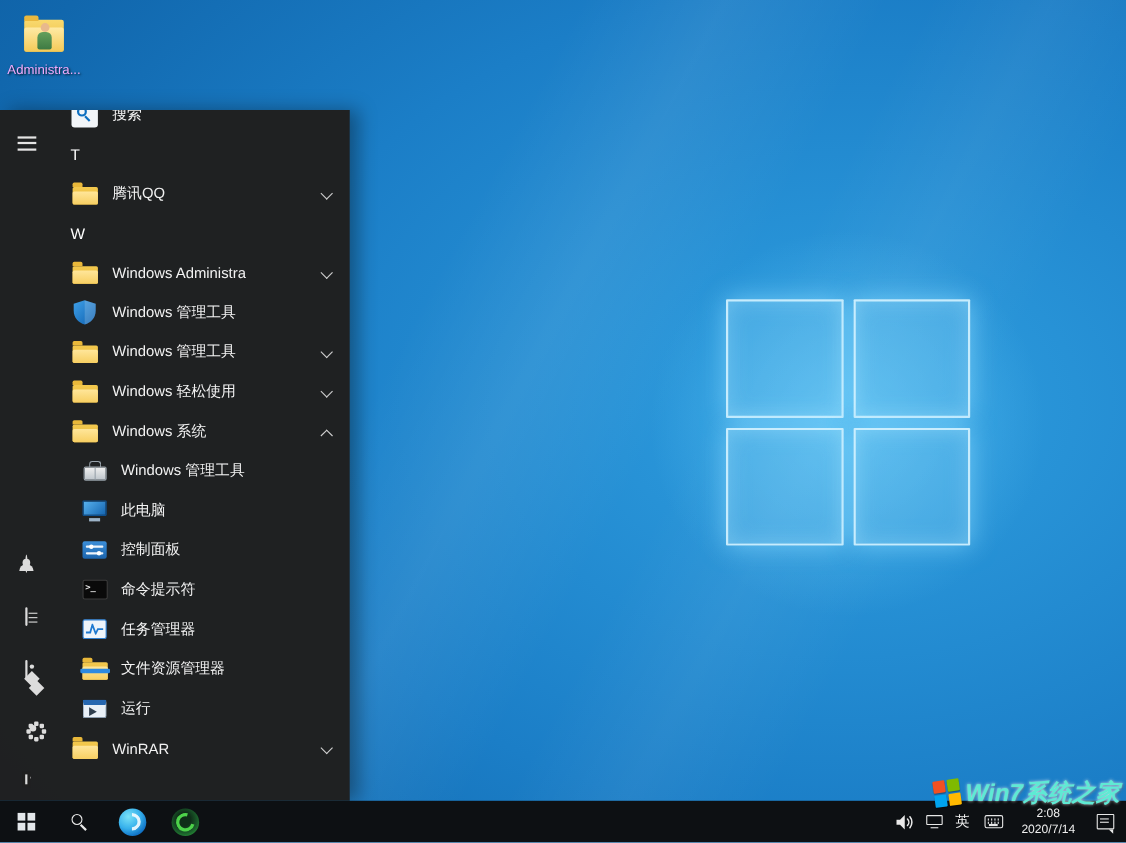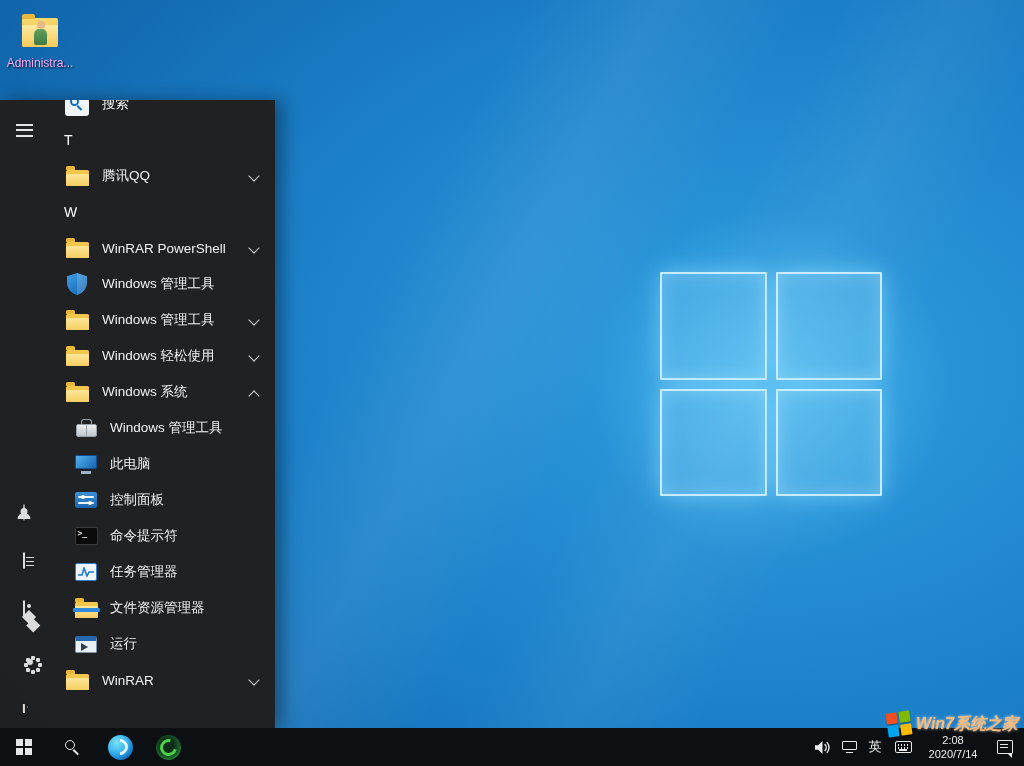--- a/index.html
+++ b/index.html
@@ -24,21 +24,21 @@
   .ufi{position:relative;width:46px;height:40px;}
   .ufi .df{position:absolute;left:5px;top:6px;width:36px;height:29px;background:linear-gradient(#f9d96e,#eab83e);border-radius:2px;}
   .ufi .df::before{content:'';position:absolute;top:-4px;left:0;width:13px;height:5px;background:#eab83e;border-radius:2px 2px 0 0;}
   .ufi .df::after{content:'';position:absolute;left:0;right:0;bottom:0;height:22px;background:linear-gradient(#ffeaa4,#f4ca58);border-radius:2px;}
   .person{position:absolute;left:17px;top:9px;width:13px;height:28px;z-index:2;}
   .p-head{position:absolute;left:3px;top:0;width:8px;height:8px;border-radius:50%;background:#e8b98c;}
   .p-body{position:absolute;left:0;top:8px;width:13px;height:16px;border-radius:5px 5px 2px 2px;background:linear-gradient(#63a05c,#3e7a43);}
   .di-label{font-size:12px;color:#f0abfc;text-shadow:1px 1px 2px rgba(0,0,0,0.9);white-space:nowrap;}
 
   
-  .start-menu{position:absolute;left:0;top:100px;width:275px;height:628px;background:rgba(31,31,31,0.985);
+  .start-menu{position:absolute;left:0;top:100px;width:318px;height:628px;background:rgba(31,31,31,0.985);
     display:flex;color:#fff;z-index:5;box-shadow:8px 0 16px rgba(0,0,0,0.35);}
   .rail{width:48px;display:flex;flex-direction:column;align-items:center;padding-top:6px;flex:0 0 auto;}
   .rail-btn{width:48px;height:48px;display:flex;align-items:center;justify-content:center;background:none;border:none;cursor:pointer;padding:0;}
   .rail-spacer{flex:1;}
   .hamburger{width:17px;height:13px;display:flex;flex-direction:column;justify-content:space-between;}
   .hamburger i{display:block;height:2px;background:#e4e4e4;}
   .user-i{position:relative;width:21px;height:21px;border:1.6px solid #dcdcdc;border-radius:50%;box-sizing:border-box;}
   .user-i::before{content:'';position:absolute;left:50%;top:3px;transform:translateX(-50%);width:7px;height:7px;border-radius:50%;background:#dcdcdc;}
   .user-i::after{content:'';position:absolute;left:50%;bottom:1px;transform:translateX(-50%);width:13px;height:6px;border-radius:7px 7px 0 0;background:#dcdcdc;}
   .doc-i{position:relative;width:15px;height:19px;border:1.5px solid #dcdcdc;border-radius:1px;box-sizing:border-box;}
@@ -120,21 +120,21 @@
   .clockbtn{flex-direction:column;justify-content:center;width:70px;line-height:1.3;font-size:11px;color:#f0f0f0;}
   .clockbtn span{display:block;text-align:center;}
   .ac-i{position:relative;width:16px;height:14px;border:1.5px solid #e8e8e8;border-radius:1px;box-sizing:border-box;}
   .ac-i::before{content:'';position:absolute;left:2px;top:3px;width:8px;height:1.3px;background:#e8e8e8;box-shadow:0 3px 0 #e8e8e8;}
   .ac-i::after{content:'';position:absolute;right:0px;bottom:-5px;width:0;height:0;border-top:4px solid #e8e8e8;border-left:4px solid transparent;}
 
   
   .watermark{position:absolute;right:6px;bottom:30px;display:flex;align-items:center;gap:5px;z-index:7;}
   .wm-logo{width:24px;height:24px;display:grid;grid-template-rows:1fr 1fr;grid-template-columns:1fr 1fr;gap:2px;transform:rotate(-8deg);}
   .wm-logo i{border-radius:1px;box-shadow:0 1px 1px rgba(0,0,0,0.35);}
-  .wm-text{font-size:16px;font-weight:bold;font-style:italic;color:#fdba74;
+  .wm-text{font-size:22px;font-weight:bold;font-style:italic;color:#5eead4;
     text-shadow:0 0 3px rgba(255,255,255,0.85),1px 1px 2px rgba(0,0,0,0.35);white-space:nowrap;}
 </style>
 </head>
 <body>
 
 <div class="screen">
 
   <div class="wallpaper">
     <div class="glow"></div>
     <div class="winlogo">
@@ -204,21 +204,21 @@
             <span class="lbl">腾讯QQ</span>
             <span class="chev down"></span>
           </div>
           <div class="row header">
             <span class="hdr-label">W</span>
           </div>
           <div class="row app">
             <span class="ic">
               <span class="folder"></span>
             </span>
-            <span class="lbl">WinRAR PowerShell</span>
+            <span class="lbl">Windows Administra</span>
             <span class="chev down"></span>
           </div>
           <div class="row app">
             <span class="ic">
               <svg width="22" height="24" viewBox="0 0 22 24">
                 <defs>
                   <linearGradient id="shg" x1="0" y1="0" x2="1" y2="1">
                     <stop offset="0" stop-color="#3fa0e8"></stop>
                     <stop offset="1" stop-color="#0d5fae"></stop>
                   </linearGradient>

